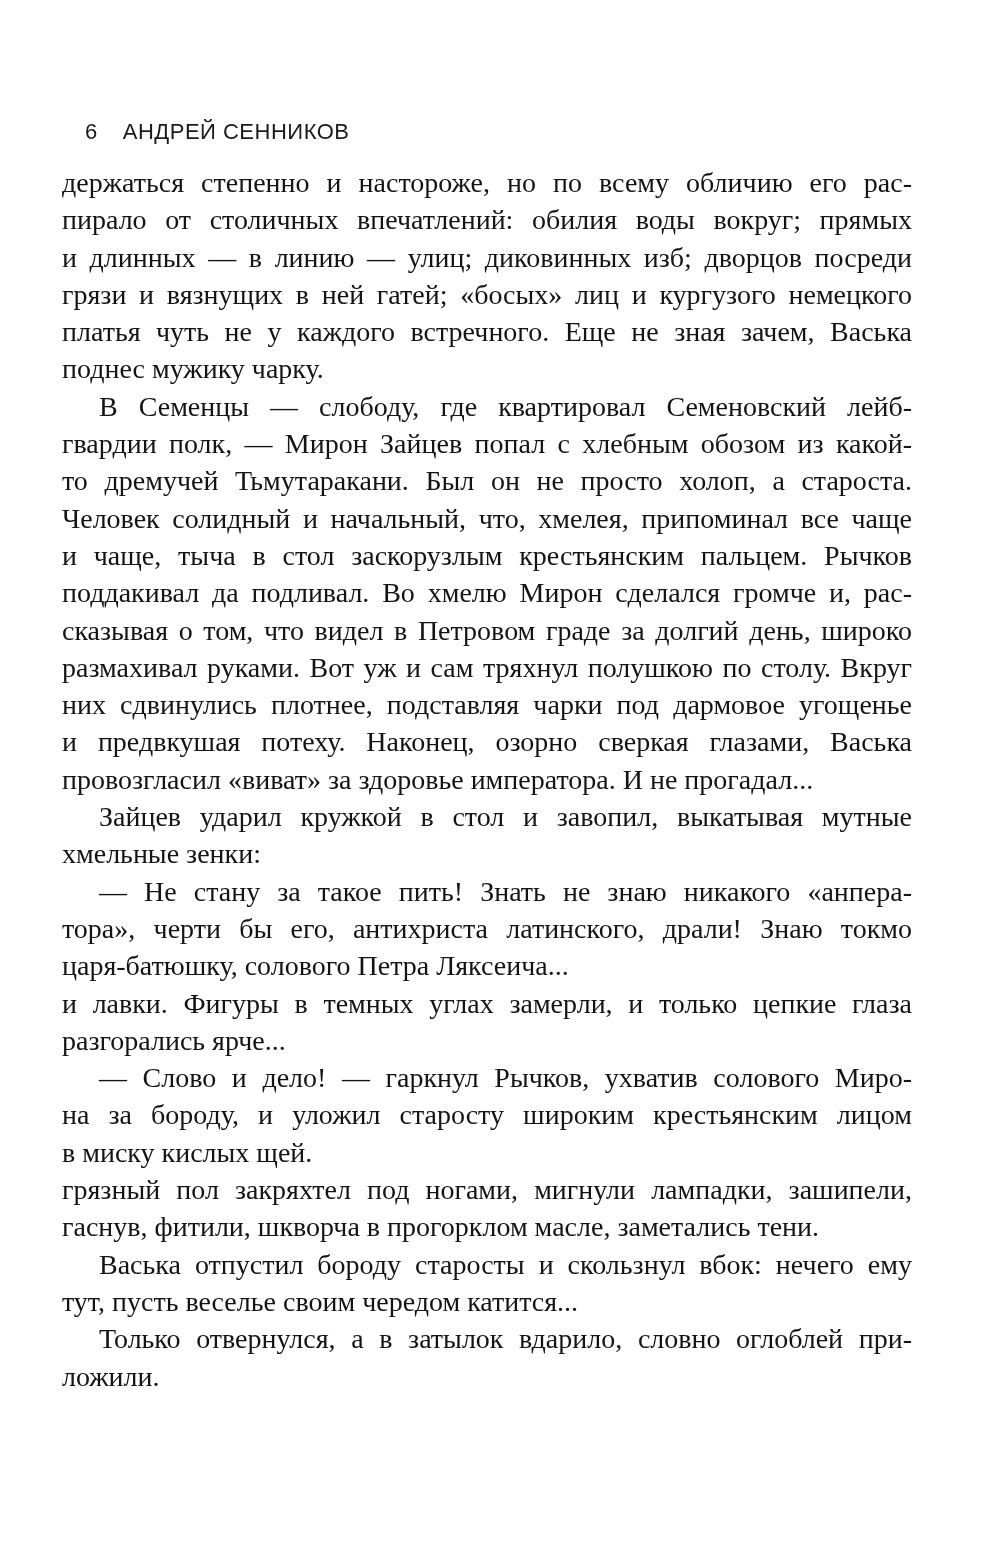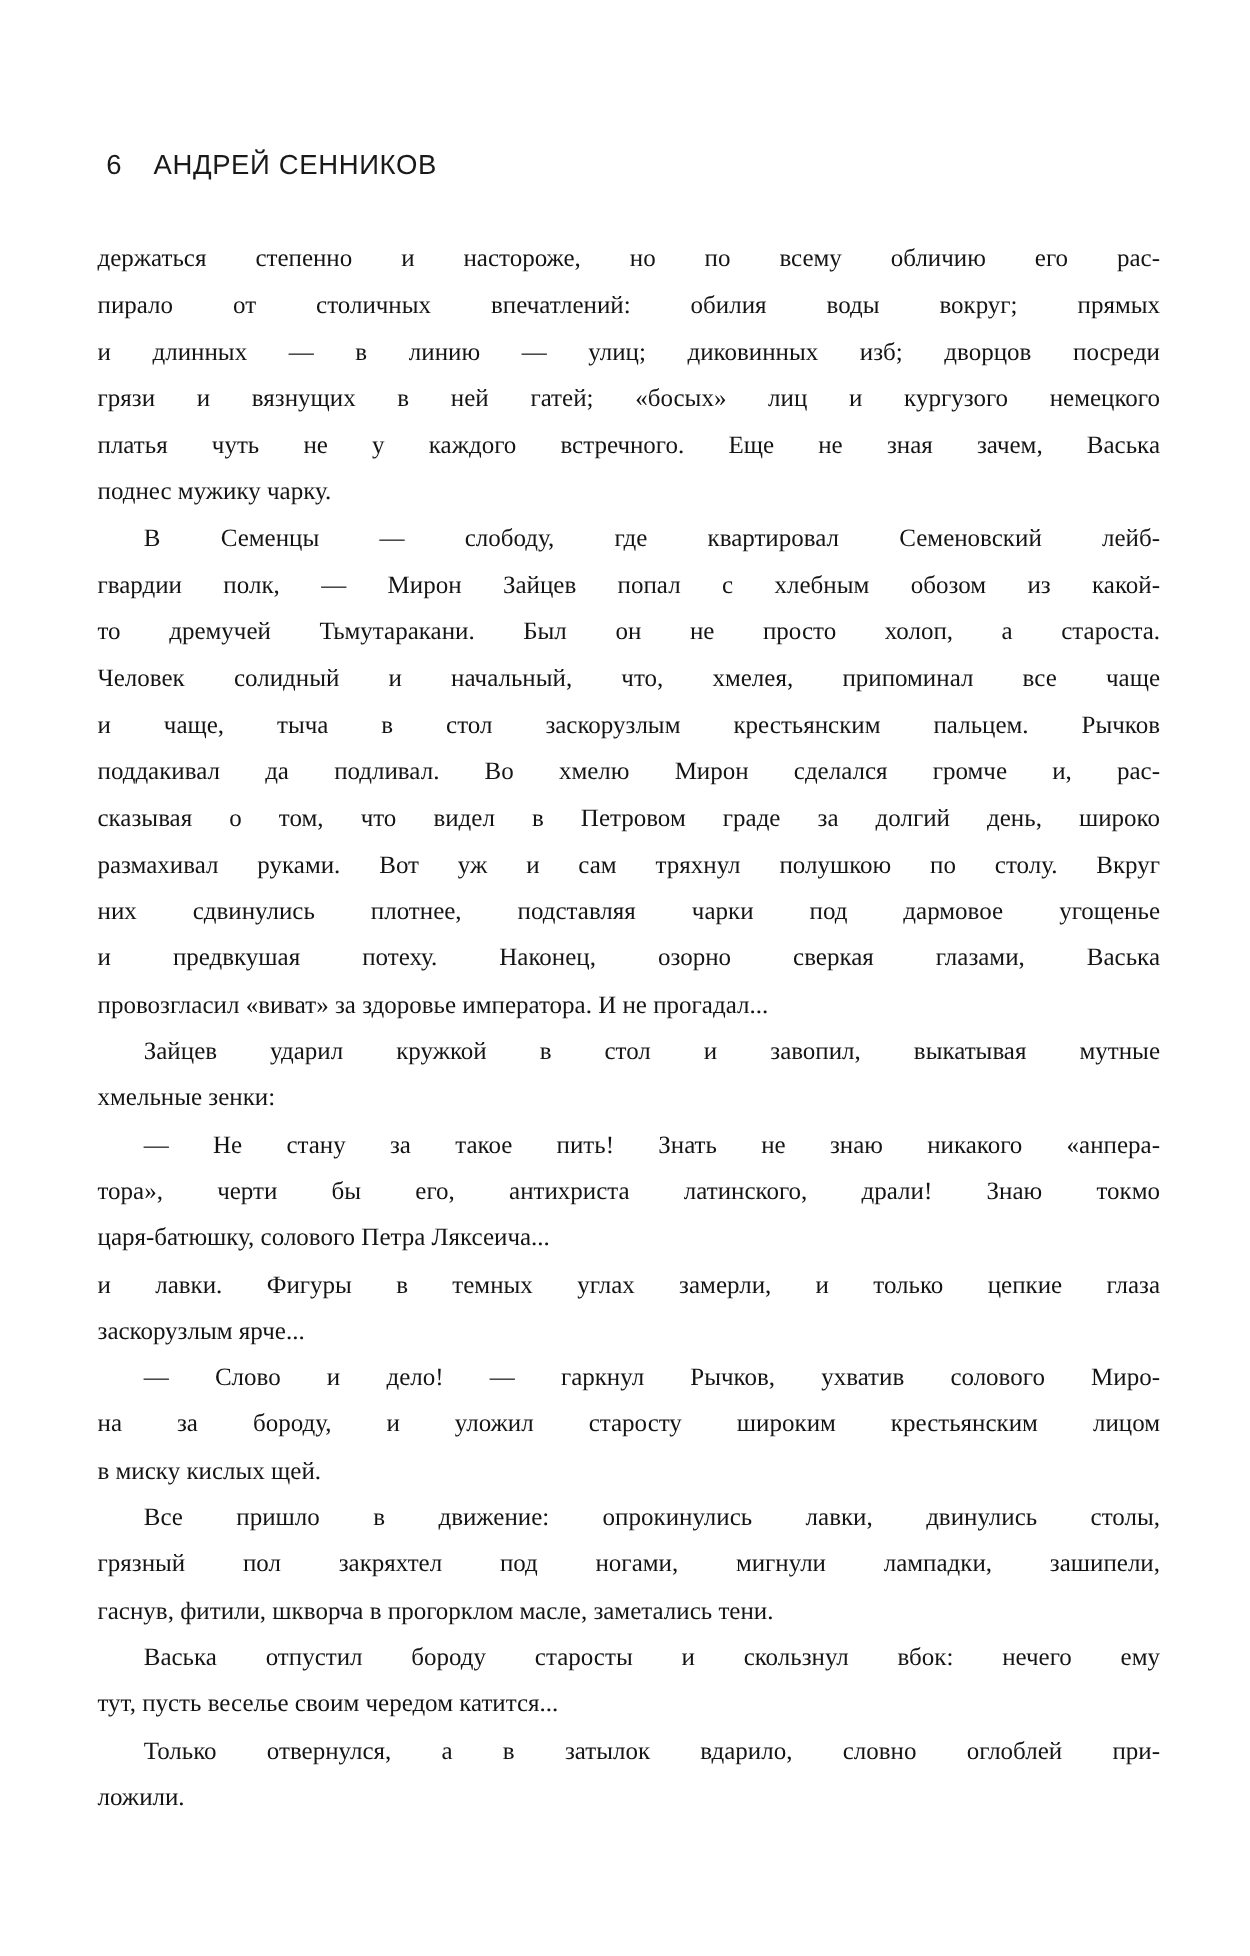--- a/index.html
+++ b/index.html
@@ -33,26 +33,25 @@
   }
   .page-number {
     flex: 0 0 auto;
   }
   .header-author {
     margin-left: 25px;
     flex: 0 0 auto;
   }
   .text-body {
     position: absolute;
-    top: 189px;
+    top: 164px;
     left: 62px;
     width: 850px;
-    font-size: 20px;
+    font-size: 28px;
     line-height: 37.3px;
-    margin-left: 16px;
   }
   .paragraph {
     margin: 0;
     padding: 0;
   }
   .text-line {
     text-align: justify;
     text-align-last: justify;
     white-space: normal;
     height: 37.3px;
@@ -99,29 +98,28 @@
         <div class="text-line indented">Зайцев ударил кружкой в стол и завопил, выкатывая мутные</div>
         <div class="text-line last-line">хмельные зенки:</div>
       </div>
       <div class="paragraph">
         <div class="text-line indented">— Не стану за такое пить! Знать не знаю никакого «анпера-</div>
         <div class="text-line">тора», черти бы его, антихриста латинского, драли! Знаю токмо</div>
         <div class="text-line last-line">царя-батюшку, солового Петра Ляксеича...</div>
       </div>
       <div class="paragraph">
         <div class="text-line">и лавки. Фигуры в темных углах замерли, и только цепкие глаза</div>
-        <div class="text-line last-line">заскорузлым ярче...</div>
+        <div class="text-line last-line">разгорались ярче...</div>
       </div>
       <div class="paragraph">
         <div class="text-line indented">— Слово и дело! — гаркнул Рычков, ухватив солового Миро-</div>
         <div class="text-line">на за бороду, и уложил старосту широким крестьянским лицом</div>
         <div class="text-line last-line">в миску кислых щей.</div>
       </div>
       <div class="paragraph">
-        <div class="text-line indented">Все пришло в движение: опрокинулись лавки, двинулись столы,</div>
         <div class="text-line">грязный пол закряхтел под ногами, мигнули лампадки, зашипели,</div>
         <div class="text-line last-line">гаснув, фитили, шкворча в прогорклом масле, заметались тени.</div>
       </div>
       <div class="paragraph">
         <div class="text-line indented">Васька отпустил бороду старосты и скользнул вбок: нечего ему</div>
         <div class="text-line last-line">тут, пусть веселье своим чередом катится...</div>
       </div>
       <div class="paragraph">
         <div class="text-line indented">Только отвернулся, а в затылок вдарило, словно оглоблей при-</div>
         <div class="text-line last-line">ложили.</div>

